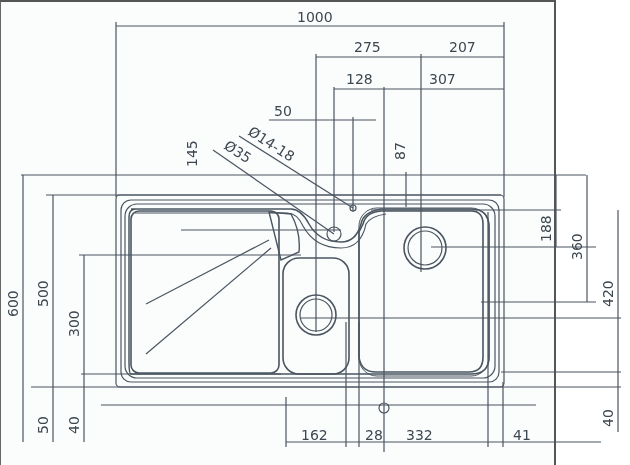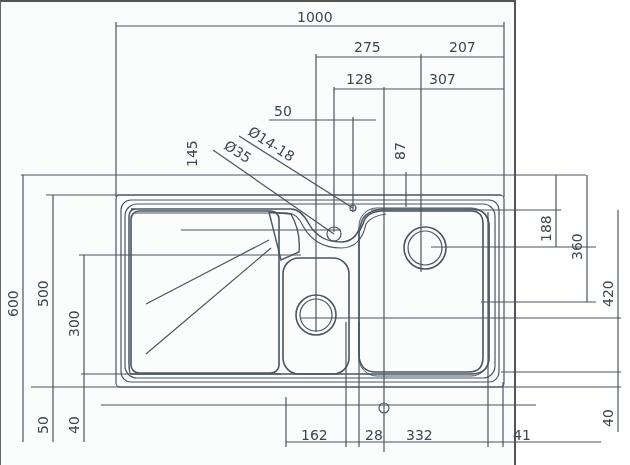--- a/index.html
+++ b/index.html
@@ -1,17 +1,17 @@
 <!DOCTYPE html>
 <html><head>
 <meta charset="utf-8">
 <style>
   html,body{margin:0;padding:0;background:#fff;}
   body{width:630px;height:465px;overflow:hidden;font-family:"DejaVu Sans",sans-serif;}
-  #wrap{position:relative;width:516px;height:465px;background:#fbfdfd;box-sizing:border-box;border-top:2px solid #555;border-left:1px solid #666;border-right:2px solid #555;}
+  #wrap{position:relative;width:556px;height:465px;background:#fbfdfd;box-sizing:border-box;border-top:2px solid #555;border-left:1px solid #666;border-right:2px solid #555;}
   svg{position:absolute;left:0;top:0;}
   .dim{font-family:"DejaVu Sans",sans-serif;font-size:14px;fill:#3c4750;}
 </style>
 </head>
 <body>
 
 <div id="wrap">
 <svg width="630" height="465" viewBox="0 0 630 465">
   <g stroke="#4a5560" fill="none" stroke-width="1.2">
 

